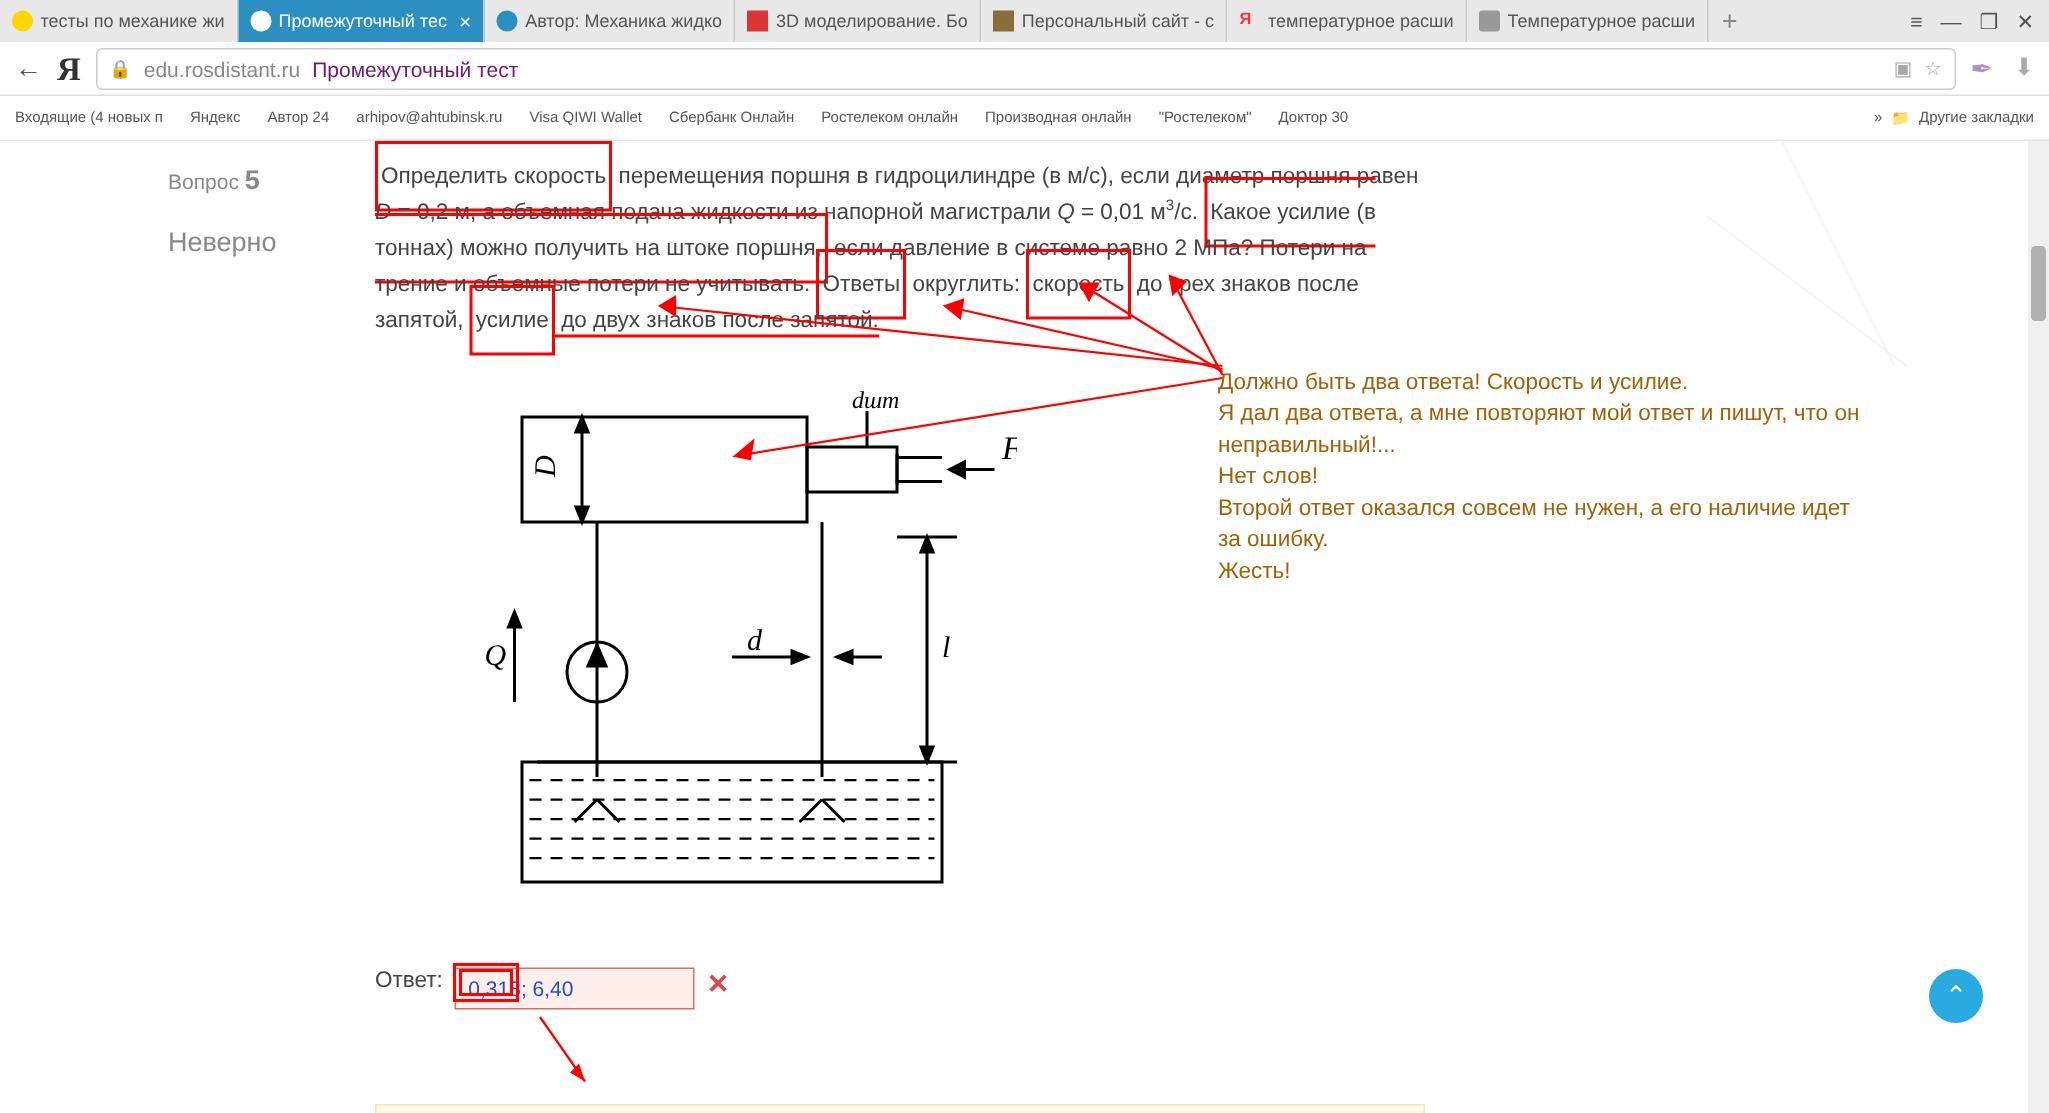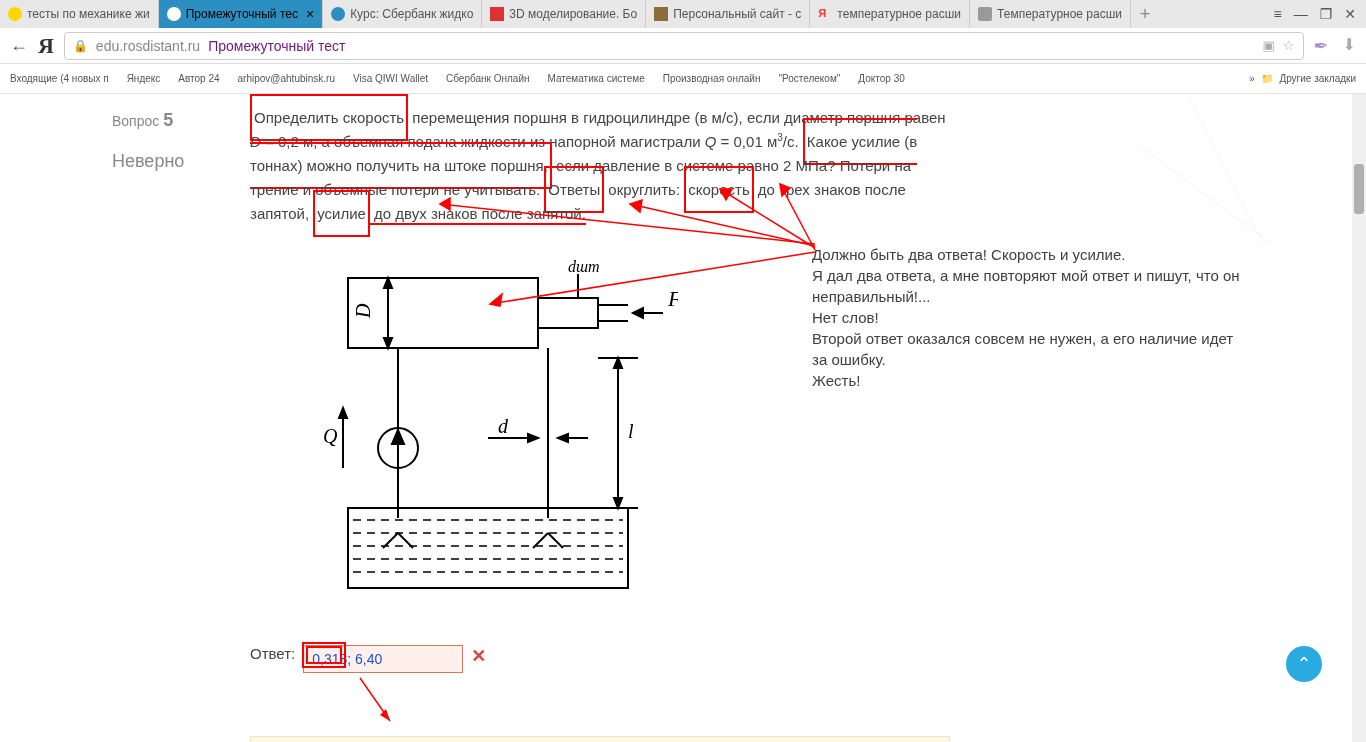--- a/index.html
+++ b/index.html
@@ -1,20 +1,20 @@
 <!DOCTYPE html>
 <html><head>
 <meta charset="utf-8">
 <style>
   * { box-sizing: border-box; margin: 0; padding: 0; }
   body { font-family: Arial, sans-serif; font-size: 13px; background: #fff; color: #333; overflow: hidden; }
   
   .titlebar { height: 28px; background: #e8e8e8; display: flex; align-items: center; }
   .tab { display: inline-flex; align-items: center; height: 28px; padding: 12px 8px; font-size: 12px; color: #555; border-right: 1px solid #ccc; gap: 5px; max-width: 170px; white-space: nowrap; overflow: hidden; }
-  .tab.active { background: #2c8fc1; color: #000000; }
+  .tab.active { background: #2c8fc1; color: #ffffff; }
   .tab-icon { width: 14px; height: 14px; flex-shrink: 0; }
   .tab-close { font-size: 14px; margin-left: 3px; }
   .tab-add { width: 28px; display: flex; align-items: center; justify-content: center; font-size: 18px; color: #888; }
   .win-controls { margin-left: auto; display: flex; gap: 12px; padding: 0 10px; font-size: 14px; color: #555; }
   
   .navbar { height: 36px; display: flex; align-items: center; padding: 0 10px; gap: 10px; border-bottom: 1px solid #ddd; }
   .nav-arrow { font-size: 18px; color: #555; }
   .nav-y { font-family: Georgia, serif; font-size: 22px; color: #333; font-weight: bold; }
   .addr { flex: 1; display: flex; align-items: center; gap: 8px; height: 28px; border: 1px solid #ccc; border-radius: 4px; padding: 0 8px; background: #fff; }
   .lock { color: #888; font-size: 12px; }
@@ -40,21 +40,21 @@
   .q-wrong { margin-top: 20px; font-size: 18px; }
   
   .qtext { padding: 4px 0 0 0; max-width: 700px; font-size: 15px; color: #444; line-height: 1.6; }
   .hl { border: 2px solid red; padding: 13px 2px; }
   .ul-red { border-bottom: 2px solid red; padding-bottom: 1px; }
   .italic { font-style: italic; }
   .sup { vertical-align: super; font-size: 10px; }
   
   .diagram { margin: 32px 0 10px 48px; }
   
-  .annot { position: absolute; left: 812px; top: 150px; color: #404040; font-size: 15px; line-height: 1.4; font-family: Arial; width: 430px; }
+  .annot { position: absolute; left: 812px; top: 150px; color: #a16207; font-size: 15px; line-height: 1.4; font-family: Arial; width: 430px; }
   
   .arrows-svg { position: absolute; left: 420px; top: 70px; pointer-events: none; }
   
   .answer-row { margin-top: 14px; margin-left: 0; display: flex; align-items: flex-start; gap: 8px; }
   .ans-label { font-size: 15px; color: #444; }
   .ans-input { border: 1px solid #c76; background: #fff0eb; padding: 5px 8px; font-size: 14px; color: #1d4ed8; width: 160px; }
   .ans-x { color: #d44; font-size: 18px; font-weight: bold; }
   .hl2 { border: 2px solid red; position: absolute; }
   
   .correct-box { margin-top: 48px; background: #fcf8e3; border: 1px solid #f0e8c0; padding: 14px 16px; font-size: 15px; color: #886; width: 700px; }
@@ -71,21 +71,21 @@
     <span class="tab-icon" style="background:#ffd700;border-radius:50%"></span>
     <span>тесты по механике жи</span>
   </div>
   <div class="tab active">
     <span class="tab-icon" style="background:#fff;border-radius:50%"></span>
     <span>Промежуточный тес</span>
     <span class="tab-close">×</span>
   </div>
   <div class="tab">
     <span class="tab-icon" style="background:#2c8fc1;border-radius:50%"></span>
-    <span>Курс: Сбербанк жидко</span>
+    <span>Автор: Механика жидко</span>
   </div>
   <div class="tab">
     <span class="tab-icon" style="background:#d33"></span>
     <span>3D моделирование. Бо</span>
   </div>
   <div class="tab">
     <span class="tab-icon" style="background:#8a6d3b"></span>
     <span>Персональный сайт - с</span>
   </div>
   <div class="tab">
@@ -123,21 +123,21 @@
   </div>
 </div>
 
 <div class="bookmarks">
   <span>Входящие (4 новых п</span>
   <span>Яндекс</span>
   <span>Автор 24</span>
   <span>arhipov@ahtubinsk.ru</span>
   <span>Visa QIWI Wallet</span>
   <span>Сбербанк Онлайн</span>
-  <span>Математика системе</span>
+  <span>Ростелеком онлайн</span>
   <span>Производная онлайн</span>
   <span>"Ростелеком"</span>
   <span>Доктор 30</span>
   <span class="bm-more">
     <span>»</span>
     <span class="bm-folder">📁</span>
     <span>Другие закладки</span>
   </span>
 </div>
 

